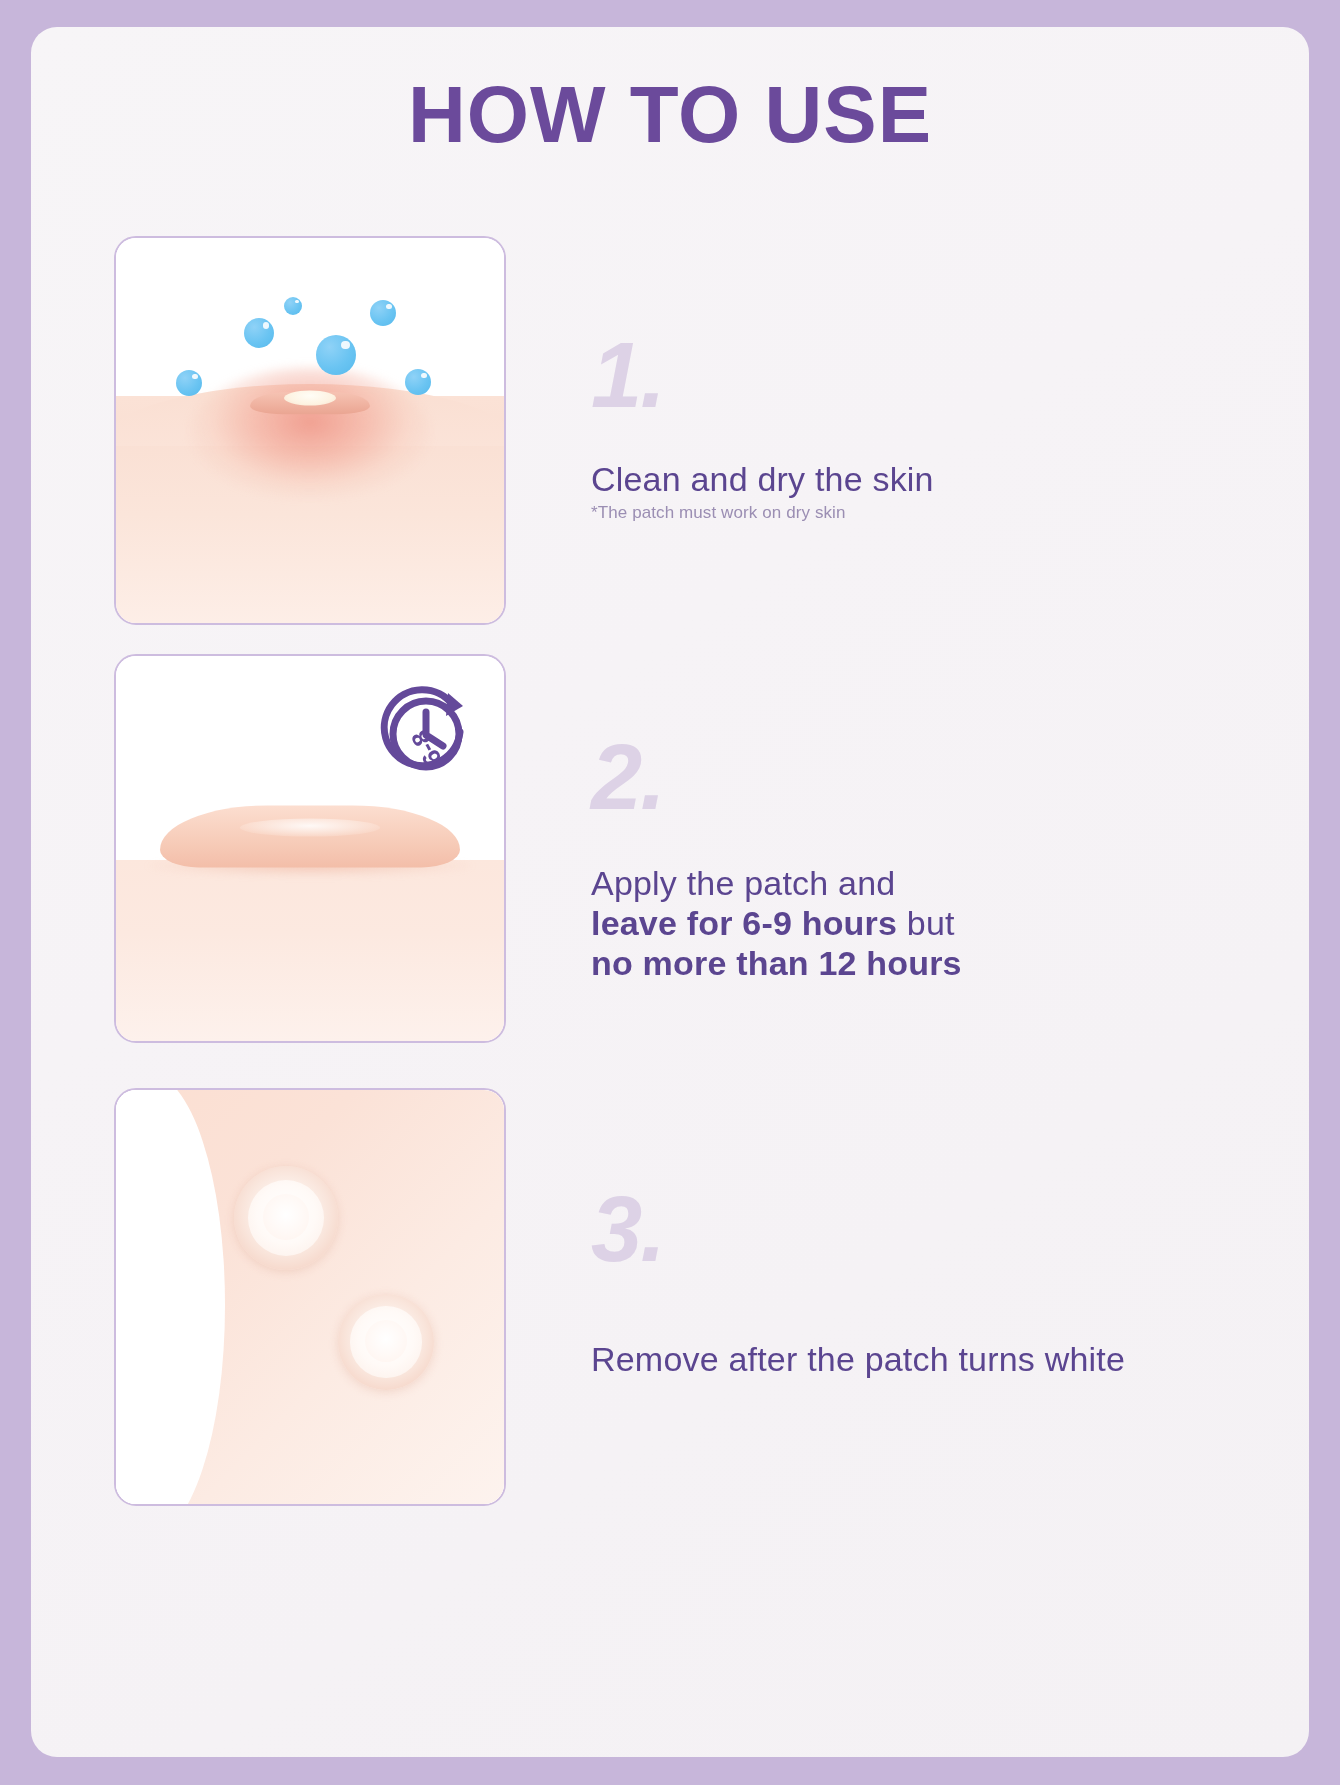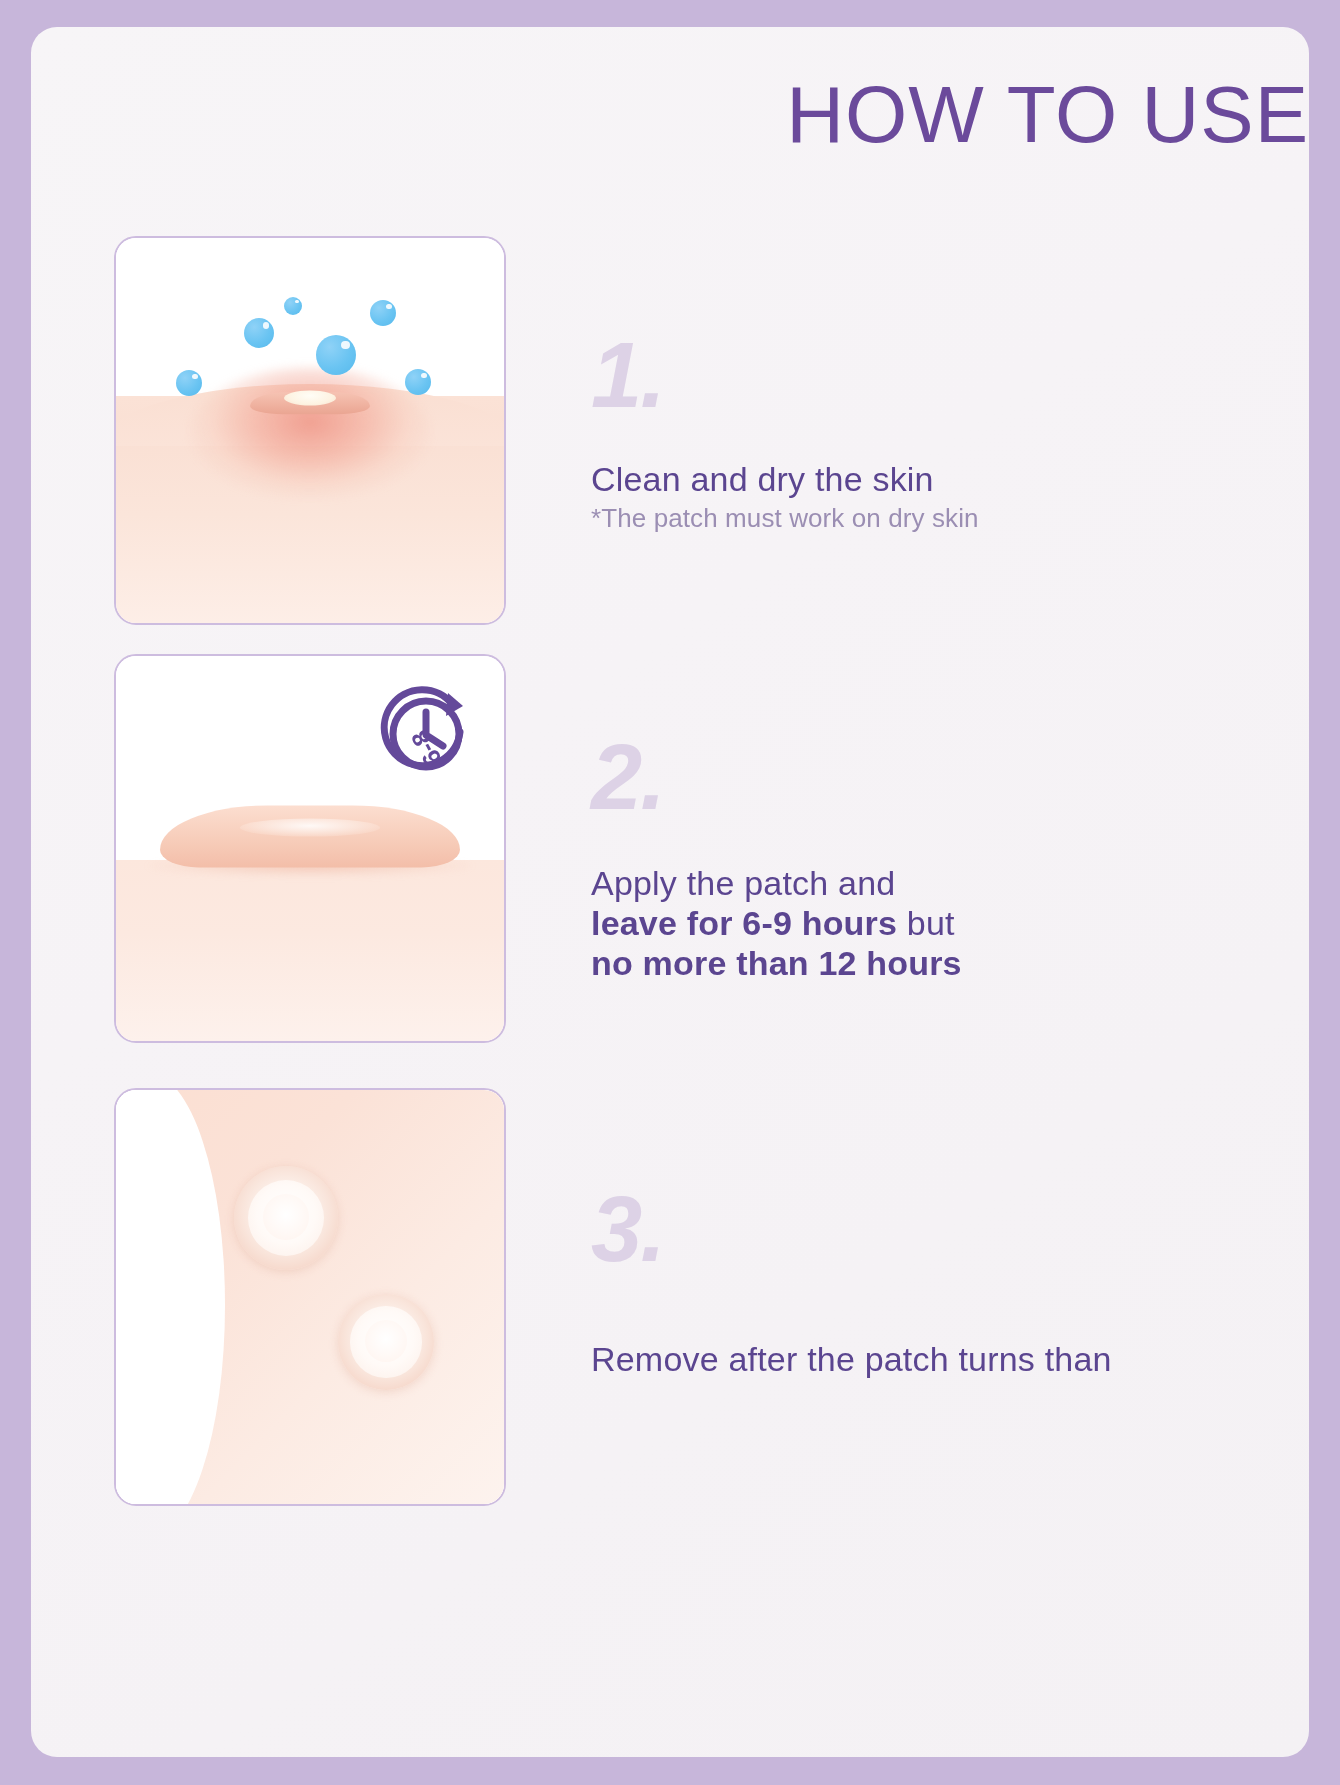--- a/index.html
+++ b/index.html
@@ -23,23 +23,23 @@
     background: linear-gradient(145deg, #f7f5f7 0%, #f6f3f6 40%, #f4f1f4 100%);
     border-radius: 26px;
   }
 
   
   .title {
     position: absolute;
     left: 0;
     top: 48px;
     width: 100%;
-    text-align: right;
+    text-align: center;
     font-size: 80px;
-    font-weight: normal;
+    font-weight: bold;
     letter-spacing: 1px;
     color: #6b4a9b;
     line-height: 1;
   }
 
   
   .step {
     position: absolute;
     left: 0;
     width: 100%;
@@ -192,21 +192,21 @@
   }
   .steptitle {
     font-size: 34px;
     color: #5b4590;
     line-height: 1.18;
     letter-spacing: 0.2px;
   }
   .steptitle b { font-weight: bold; }
   .stepnote {
     margin-top: 4px;
-    font-size: 26px;
+    font-size: 17px;
     color: #9b8eb3;
     letter-spacing: 0.1px;
   }
 
   #step-1 .textblock { top: 98px; }
   #step-1 .steptitle { margin-top: 42px; }
   #step-2 .textblock { top: 82px; }
   #step-2 .steptitle { margin-top: 44px; }
   #step-3 .textblock { top: 100px; }
   #step-3 .steptitle { margin-top: 68px; }
@@ -286,17 +286,17 @@
         <div class="p3-bg"></div>
         <div class="p3-skin"></div>
         <div class="p3-edge"></div>
         <div class="patch" style="left:118px; top:76px; width:104px; height:104px;"></div>
         <div class="patch" style="left:222px; top:204px; width:96px; height:96px;"></div>
       </div>
     </div>
 
     <div class="textblock">
       <div class="stepnum">3.</div>
-      <div class="steptitle">Remove after the patch turns than</div>
+      <div class="steptitle">Remove after the patch turns white</div>
     </div>
   </div>
 
 </div>
 
 </body></html>

